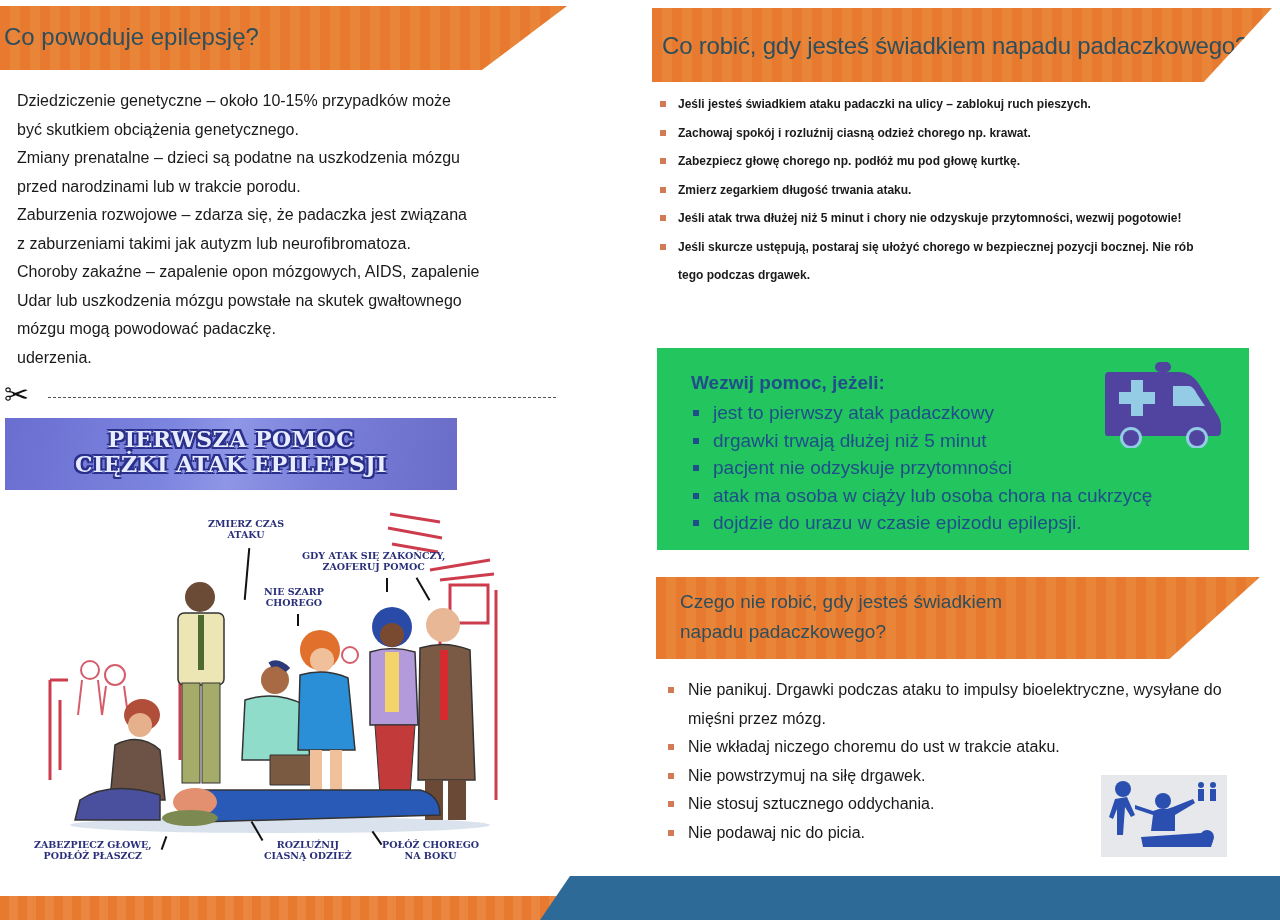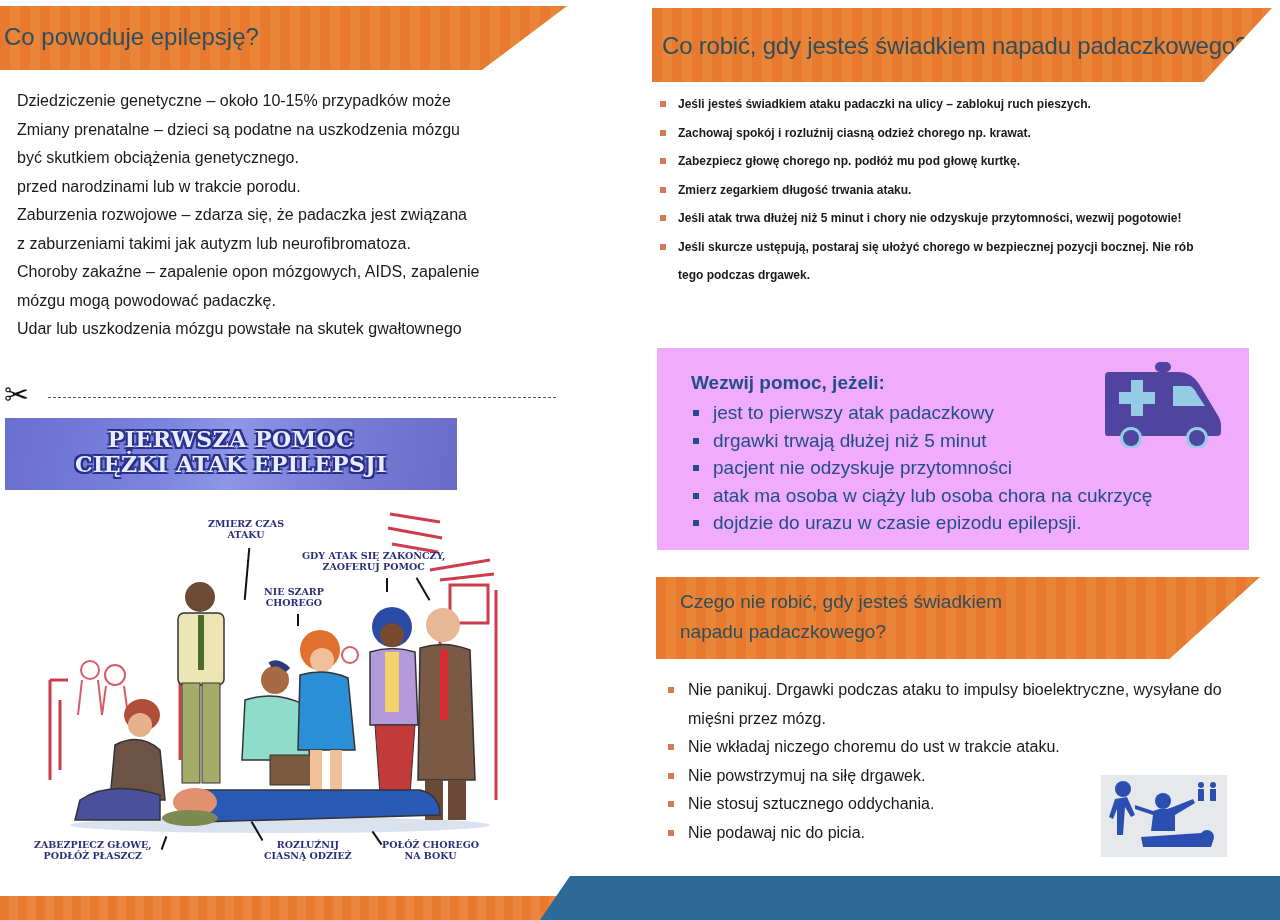--- a/index.html
+++ b/index.html
@@ -63,49 +63,50 @@
     }
 
     .do-list { position: absolute; left: 660px; top: 90px; width: 600px; font-size: 12px; line-height: 28.5px; list-style: none; font-weight: bold; }
     .do-list li { position: relative; padding-left: 18px; }
     .do-list li::before, .dont-list li::before {
       content: ""; position: absolute; left: 0; top: 11px; width: 6px; height: 6px; background: #d27a55;
     }
 
     .help-box {
       position: absolute; left: 657px; top: 348px; width: 592px; height: 202px;
-      background: #f0abfc;
+      background: #22c55e;
     }
     .help-title { position: absolute; left: 34px; top: 24px; font-size: 19px; font-weight: bold; color: #1f4e8a; }
     .help-list { position: absolute; left: 34px; top: 51px; font-size: 19px; line-height: 27.5px; color: #1f4e8a; list-style: none; }
     .help-list li { position: relative; padding-left: 22px; white-space: nowrap; }
     .help-list li::before { content: ""; position: absolute; left: 2px; top: 11px; width: 6px; height: 6px; background: #1f4e8a; }
     .ambulance { position: absolute; left: 444px; top: 14px; width: 122px; height: 86px; }
 
     .dont-list { position: absolute; left: 668px; top: 676px; width: 600px; font-size: 16px; line-height: 28.5px; list-style: none; }
     .dont-list li { position: relative; padding-left: 20px; }
     .pictogram { position: absolute; left: 1101px; top: 775px; width: 126px; height: 82px; background: #e6e8ec; }
   </style>
 </head>
 <body>
 
 <div class="banner" id="banner-left">
   <span class="banner-text">Co powoduje epilepsję?</span>
 </div>
 
 <div class="causes">
   <p>Dziedziczenie genetyczne – około 10-15% przypadków może</p>
+  <p>być skutkiem obciążenia genetycznego.</p>
   <p>Zmiany prenatalne – dzieci są podatne na uszkodzenia mózgu</p>
-  <p>być skutkiem obciążenia genetycznego.</p>
   <p>przed narodzinami lub w trakcie porodu.</p>
   <p>Zaburzenia rozwojowe – zdarza się, że padaczka jest związana</p>
   <p>z zaburzeniami takimi jak autyzm lub neurofibromatoza.</p>
   <p>Choroby zakaźne – zapalenie opon mózgowych, AIDS, zapalenie</p>
+  <p>Udar lub uszkodzenia mózgu powstałe na skutek gwałtownego</p>
   <p>mózgu mogą powodować padaczkę.</p>
-  <p>Udar lub uszkodzenia mózgu powstałe na skutek gwałtownego</p>
+  <p>uderzenia.</p>
 </div>
 
 <div class="cut-line">
   <span class="scissors">✂</span>
   <div class="dashes"></div>
 </div>
 
 <div class="first-aid-title">
   <div>PIERWSZA POMOC</div>
   <div>CIĘŻKI ATAK EPILEPSJI</div>

